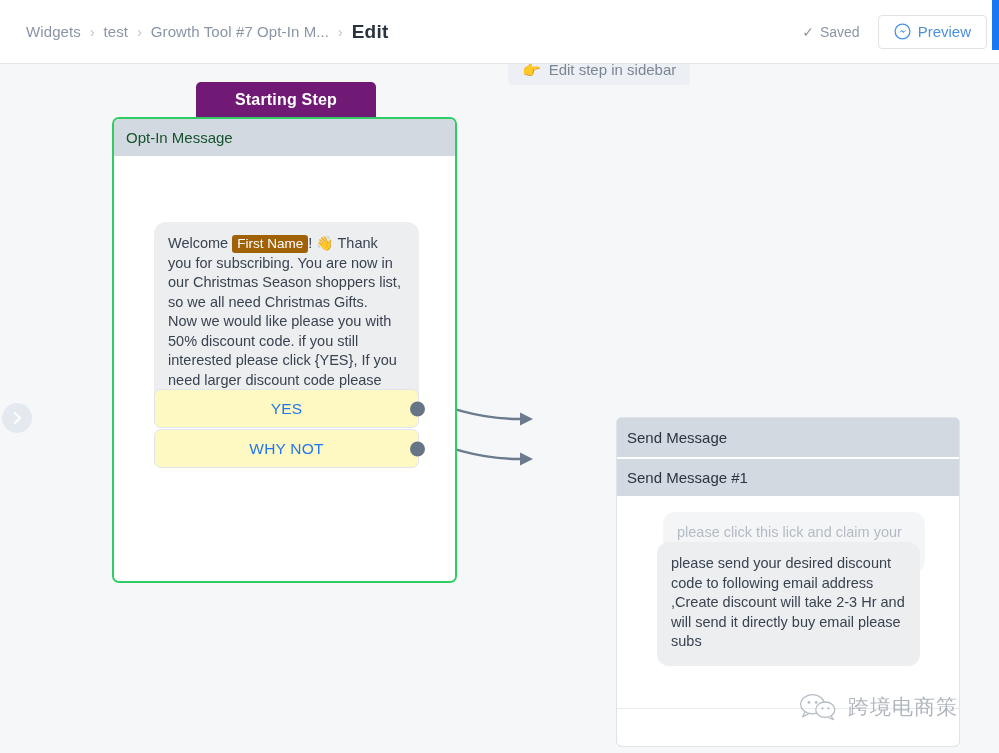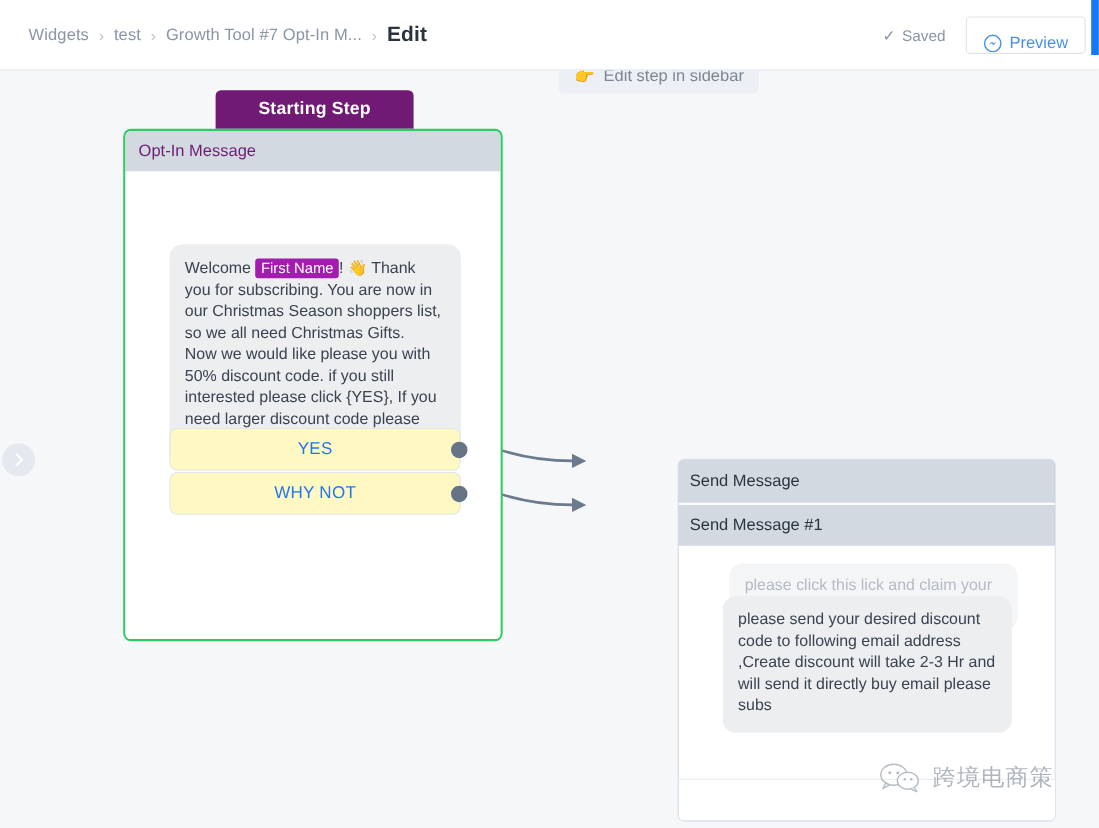--- a/index.html
+++ b/index.html
@@ -70,21 +70,21 @@
     white-space: nowrap;
   }
   #saved-status .chk {
     margin-right: 6px;
     font-size: 14px;
     color: #8a95a5;
     line-height: 1;
   }
   #preview-btn {
     display: flex;
-    align-items: flex-end;
+    align-items: center;
     border: 1px solid #dfe3e8;
     border-radius: 4px;
     background: #fff;
     height: 34px;
     padding: 0 15px;
     cursor: pointer;
     box-sizing: border-box;
   }
   #preview-btn .pv-label {
     font-size: 15px;
@@ -201,21 +201,21 @@
   #optin-card .card-header {
     height: 37px;
     background: #d2d9e0;
     display: flex;
     align-items: center;
     padding-left: 12px;
     box-sizing: border-box;
   }
   #optin-card .card-header .title {
     font-size: 15px;
-    color: #701a75;
+    color: #14532d;
     font-weight: 400;
   }
   #optin-card .card-body {
     position: relative;
     height: 425px;
     background: #fff;
   }
 
   .msg-bubble {
     position: absolute;
@@ -225,21 +225,21 @@
     background: #eceef0;
     border-radius: 12px;
     padding: 12px 14px 16px 14px;
     box-sizing: border-box;
     font-size: 14.5px;
     line-height: 19.5px;
     color: #3a4350;
   }
   .msg-bubble .chip {
     display: inline-block;
-    background: #a21caf;
+    background: #a16207;
     color: #ffffff;
     border-radius: 3px;
     padding: 1px 5px;
     font-size: 13.5px;
     line-height: 16px;
     vertical-align: baseline;
   }
   .msg-bubble .wave { font-size: 14px; }
   .msg-para { margin: 0; }
   .msg-para + .msg-para { margin-top: 0px; }

